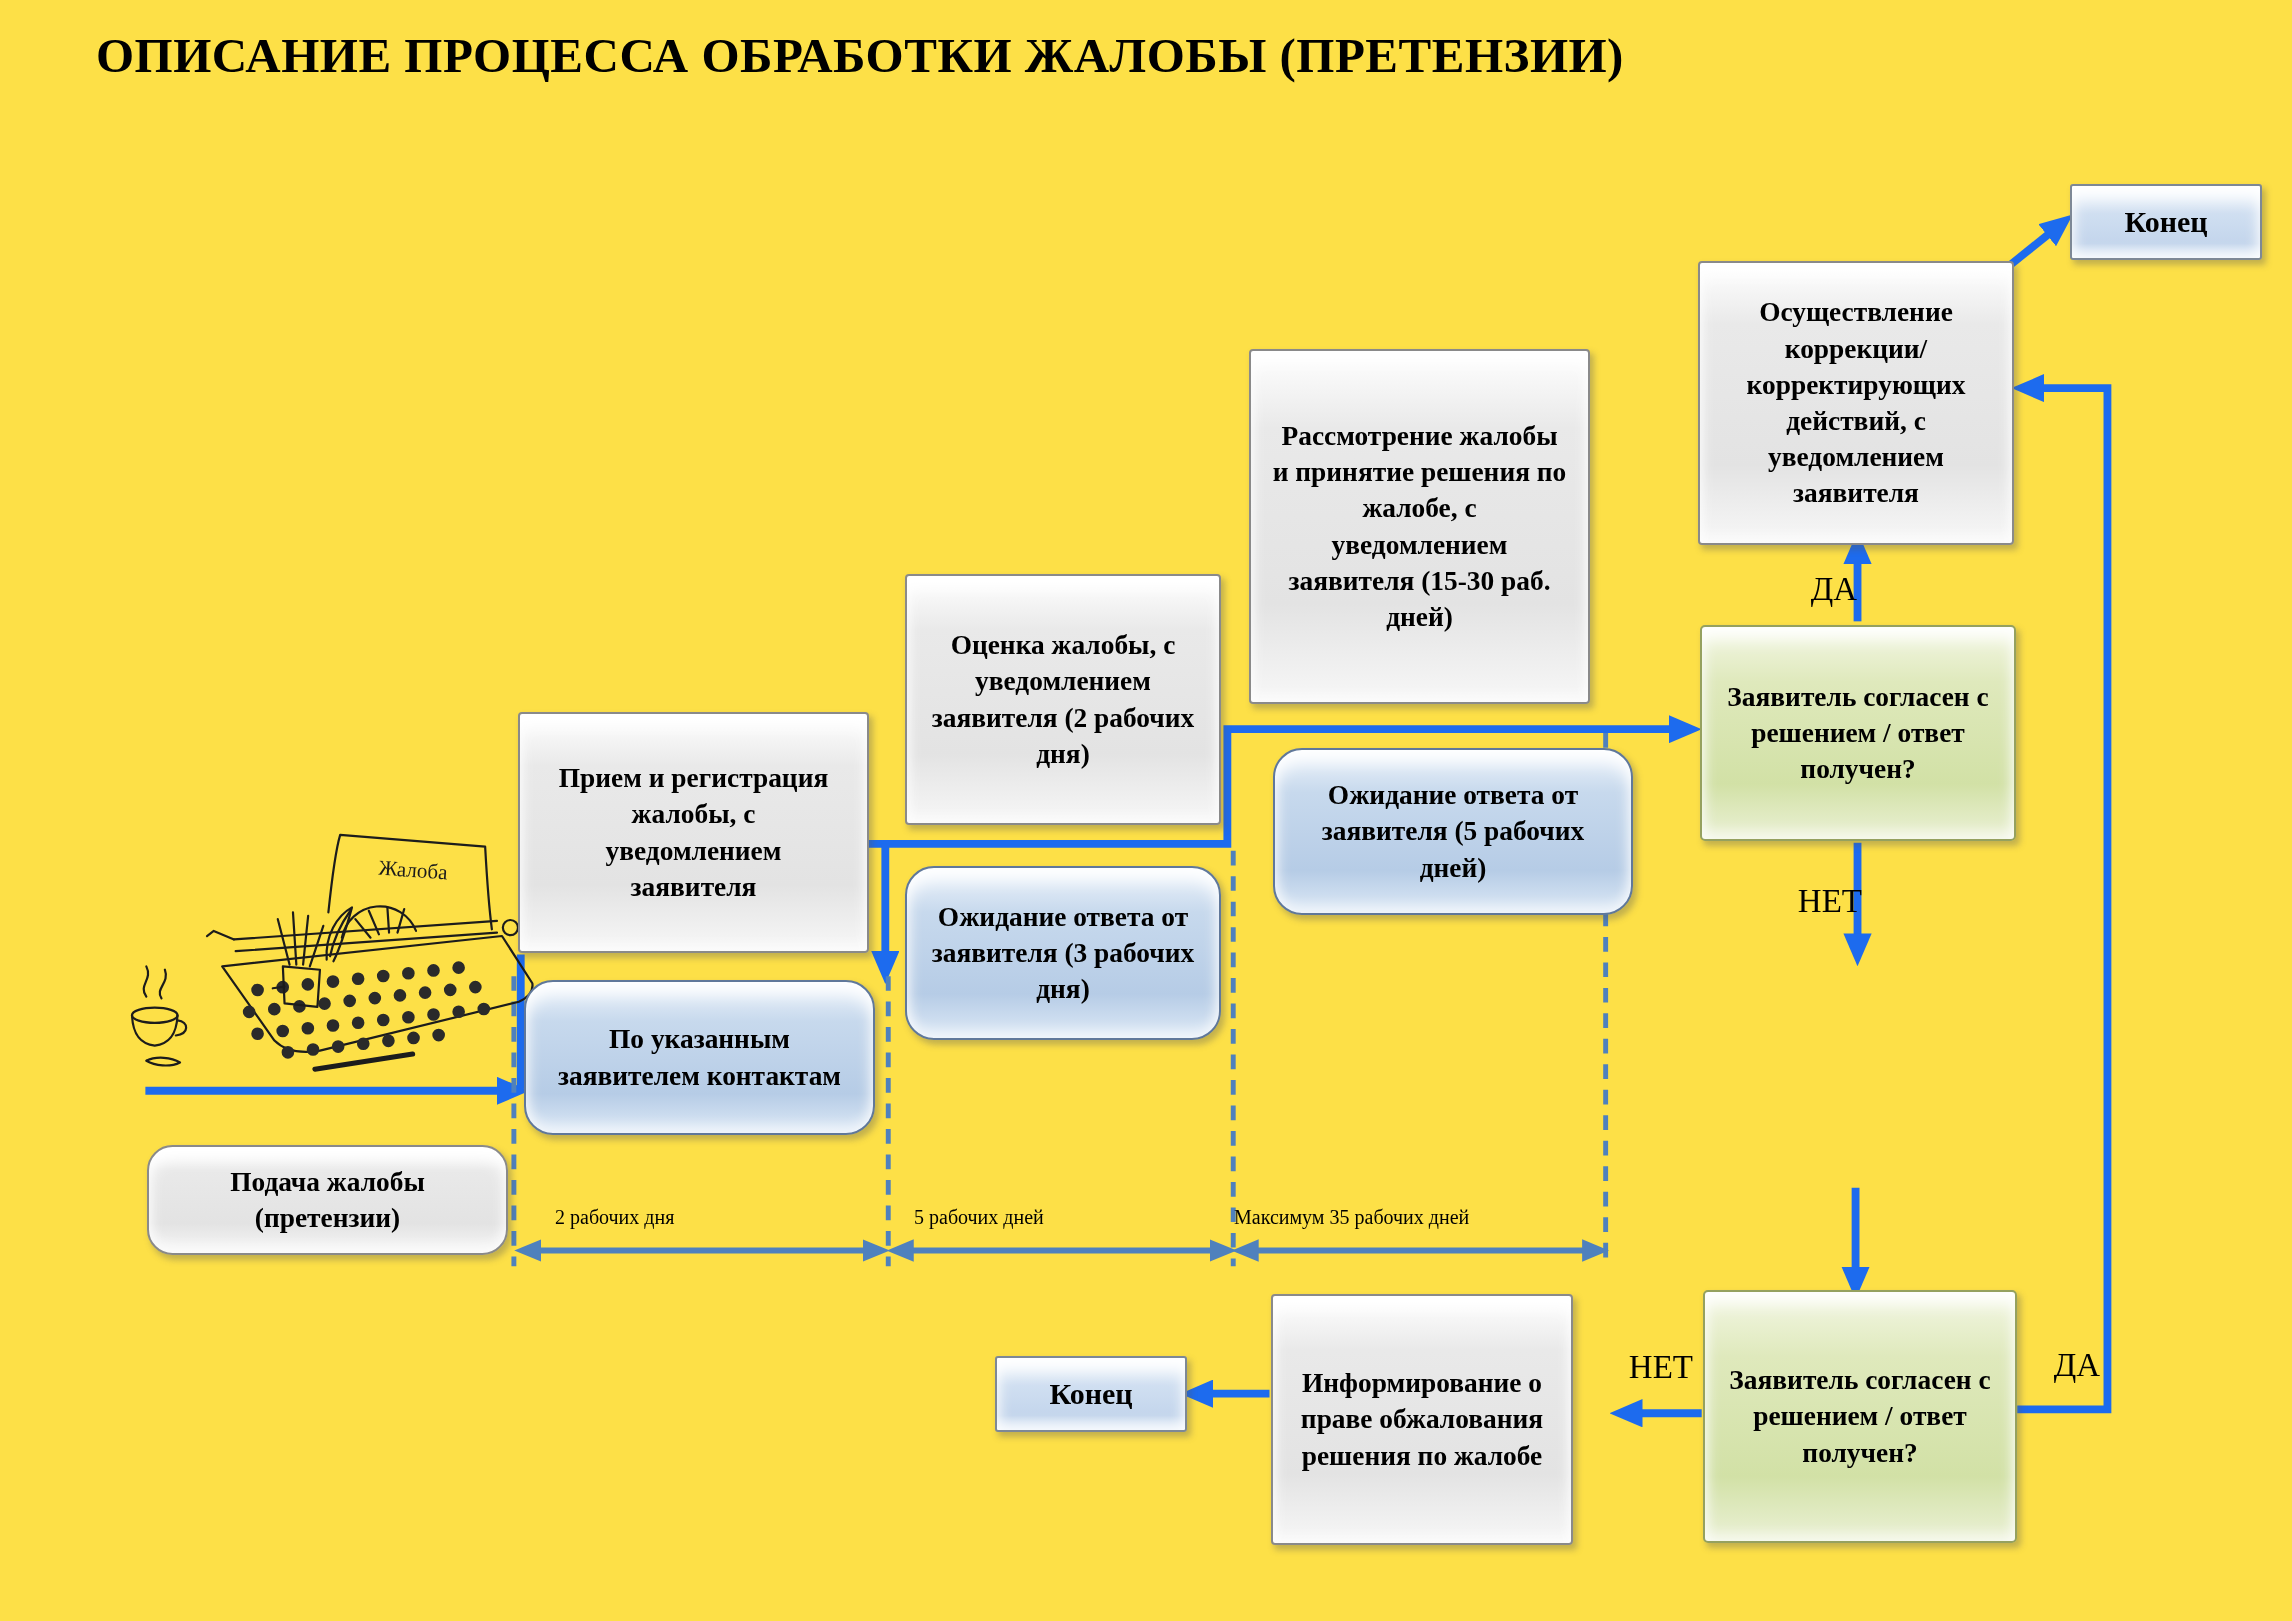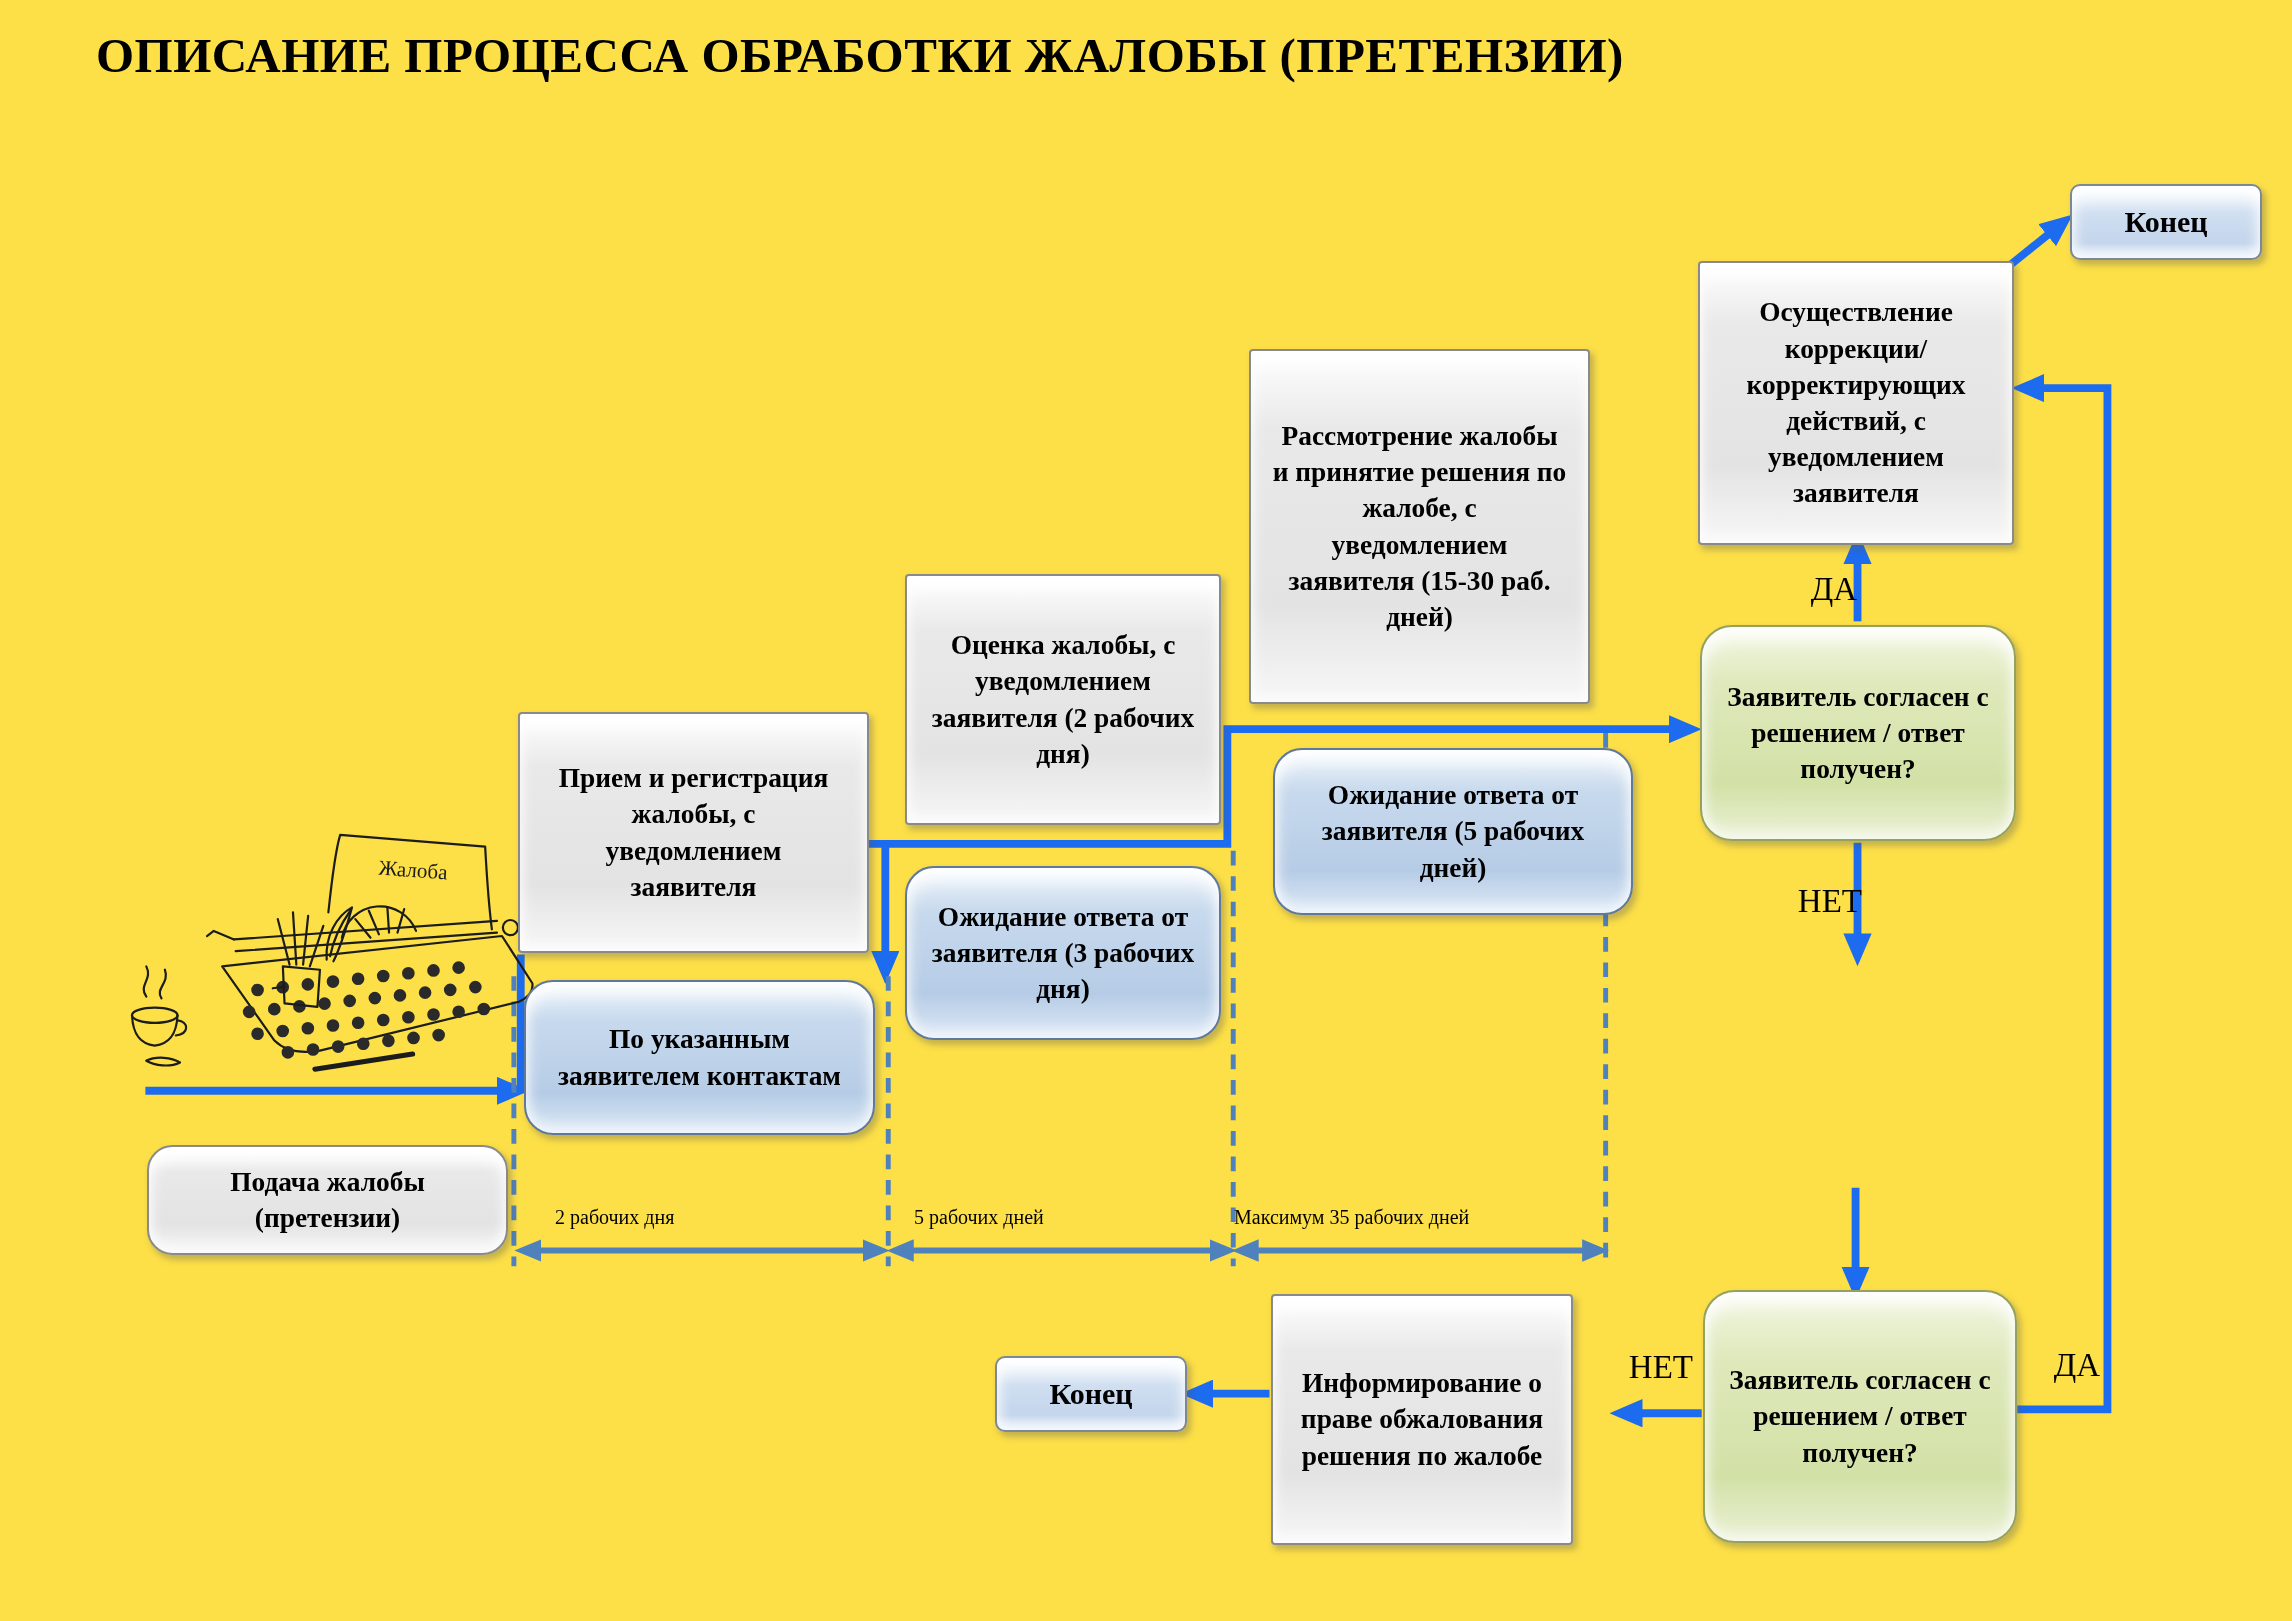--- a/index.html
+++ b/index.html
@@ -9,23 +9,23 @@
          color:#000;letter-spacing:0.5px;white-space:nowrap;}
   .node{position:absolute;display:flex;align-items:center;justify-content:center;
         box-sizing:border-box;text-align:center;font-weight:bold;color:#000;
         font-size:27.4px;line-height:1.32;padding:9.8px 21.6px;border-radius:4px;
         box-shadow:inset 0 11.8px 15.7px rgba(255,255,255,.95), inset 0 -7.8px 11.8px rgba(255,255,255,.55), 3.9px 4.9px 6.9px rgba(90,90,90,.35);}
   .gray {background:linear-gradient(180deg,#ffffff 0%,#e9e9e9 22%,#e3e3e3 72%,#f7f7f7 100%);
          border:2.9px solid #8a8a8a;}
   .blue {background:linear-gradient(180deg,#eef4fb 0%,#c7d9ed 26%,#b6cce6 74%,#dde9f6 100%);
          border:2.9px solid #60789a;border-radius:29px;}
   .green{background:linear-gradient(180deg,#f3f7e4 0%,#dfe9bc 26%,#d2e1a6 74%,#ebf1d6 100%);
-         border:2.9px solid #95a15f;border-radius:32px;}
+         border:2.9px solid #95a15f;border-radius:5px;}
   .end  {background:linear-gradient(180deg,#f5f9fd 0%,#d0dff1 38%,#c3d5ec 80%,#e9f1fa 100%);
-         border:2.9px solid #7d8896;border-radius:10px;font-size:30px;}
+         border:2.9px solid #7d8896;border-radius:3px;font-size:30px;}
   .lbl{position:absolute;font-size:33px;color:#000;text-align:right;white-space:nowrap;}
   .tlabel{position:absolute;font-size:20px;color:#000;text-align:left;white-space:nowrap;}
   svg{position:absolute;left:0;top:0;pointer-events:none;}
 </style>
 </head>
 <body>
 
 <div id="stage">
 
   <div id="title">ОПИСАНИЕ ПРОЦЕССА ОБРАБОТКИ ЖАЛОБЫ (ПРЕТЕНЗИИ)</div>

